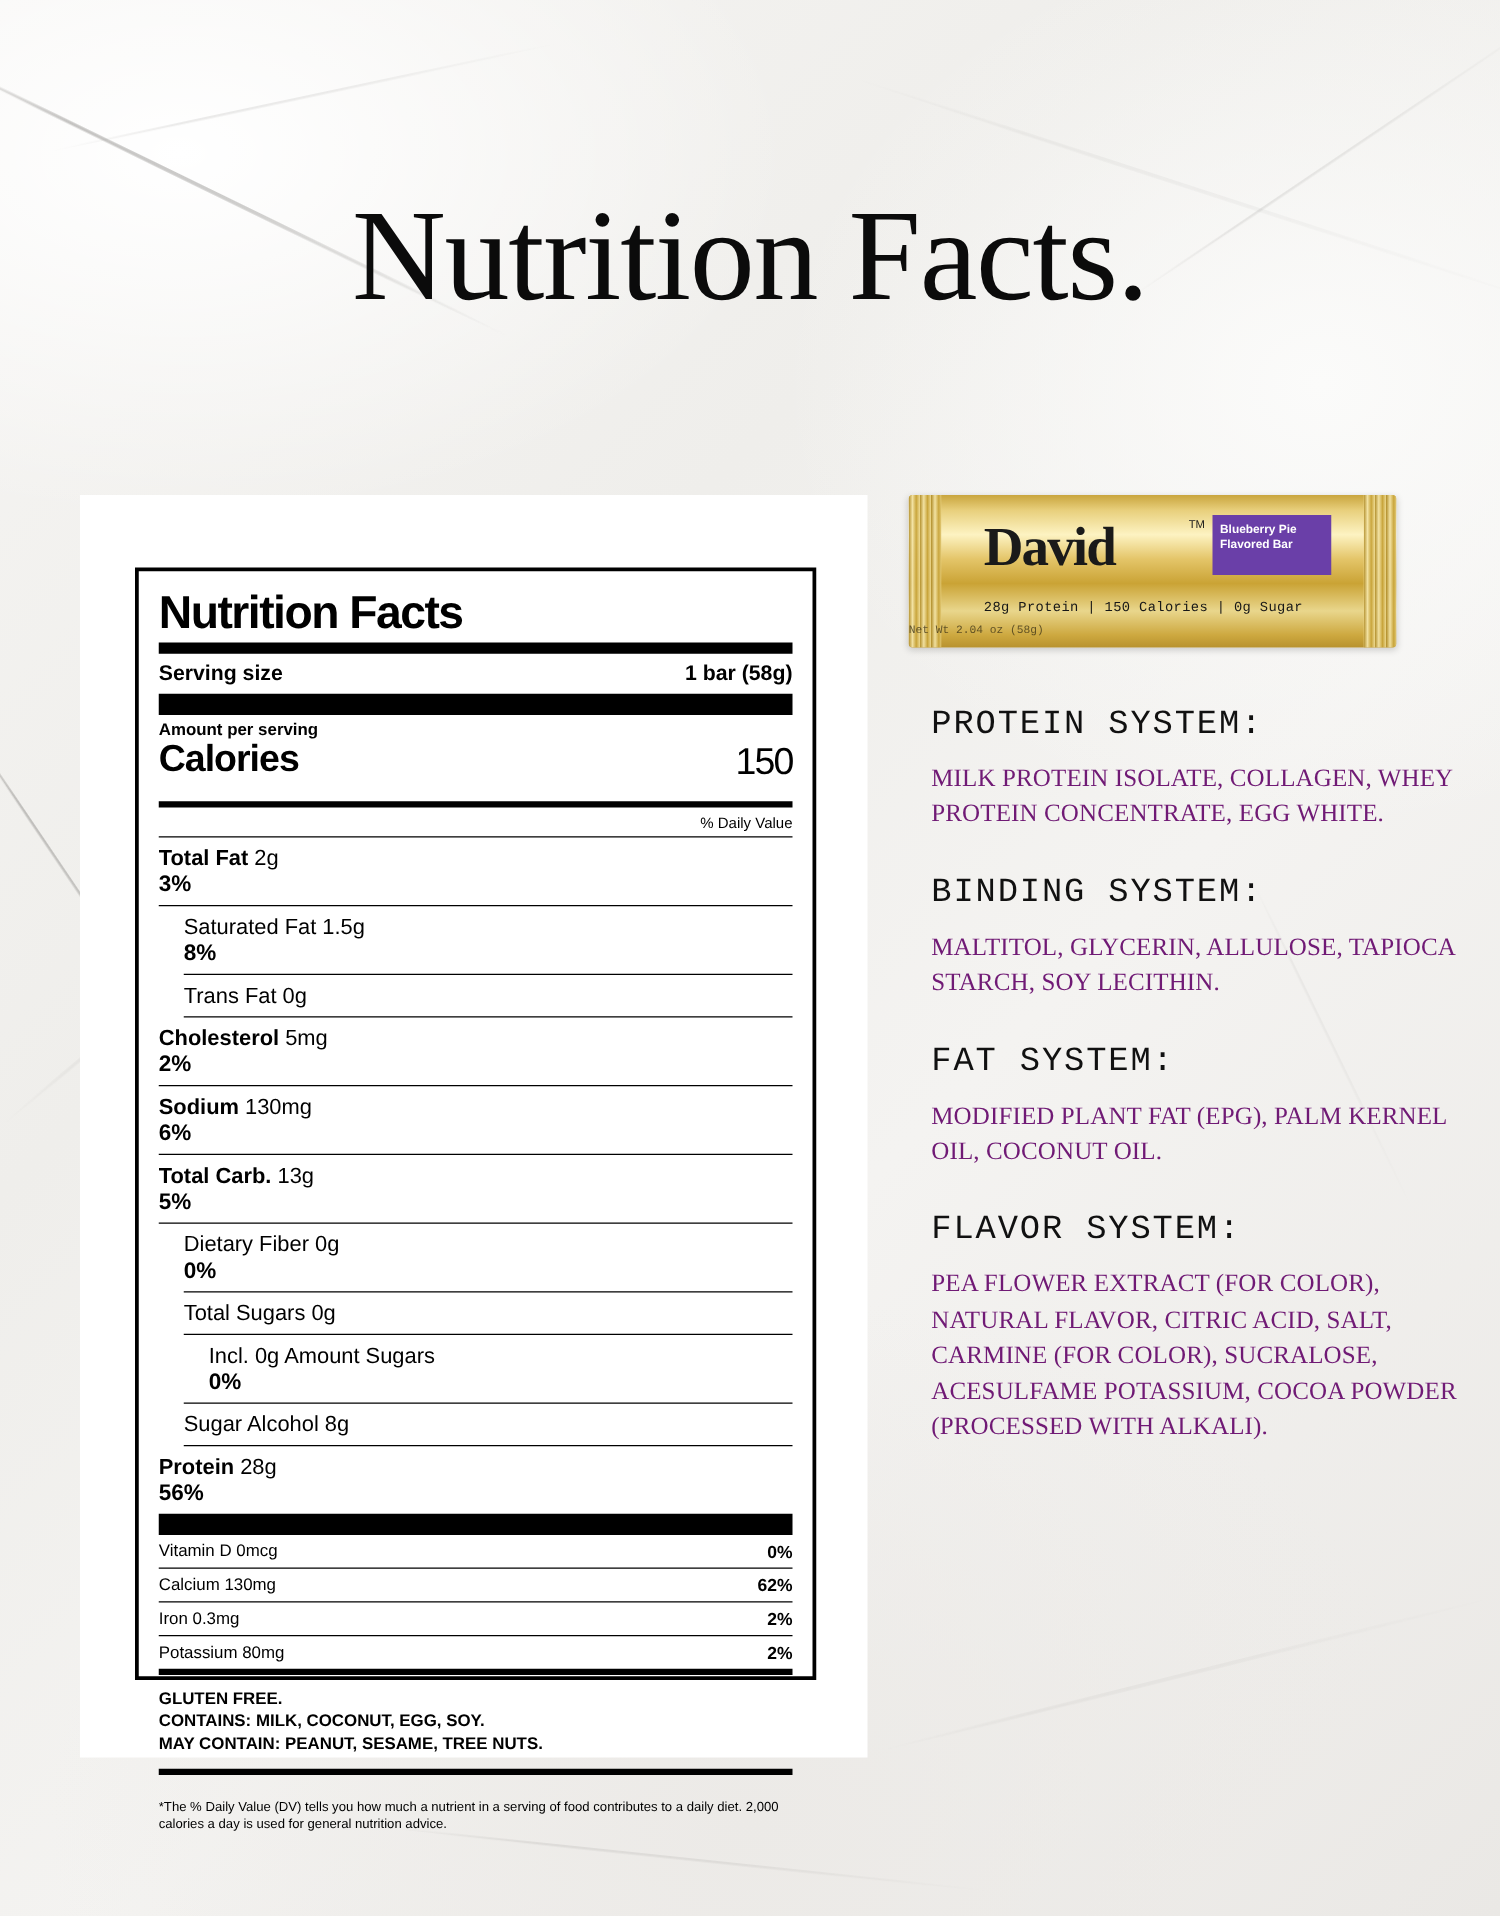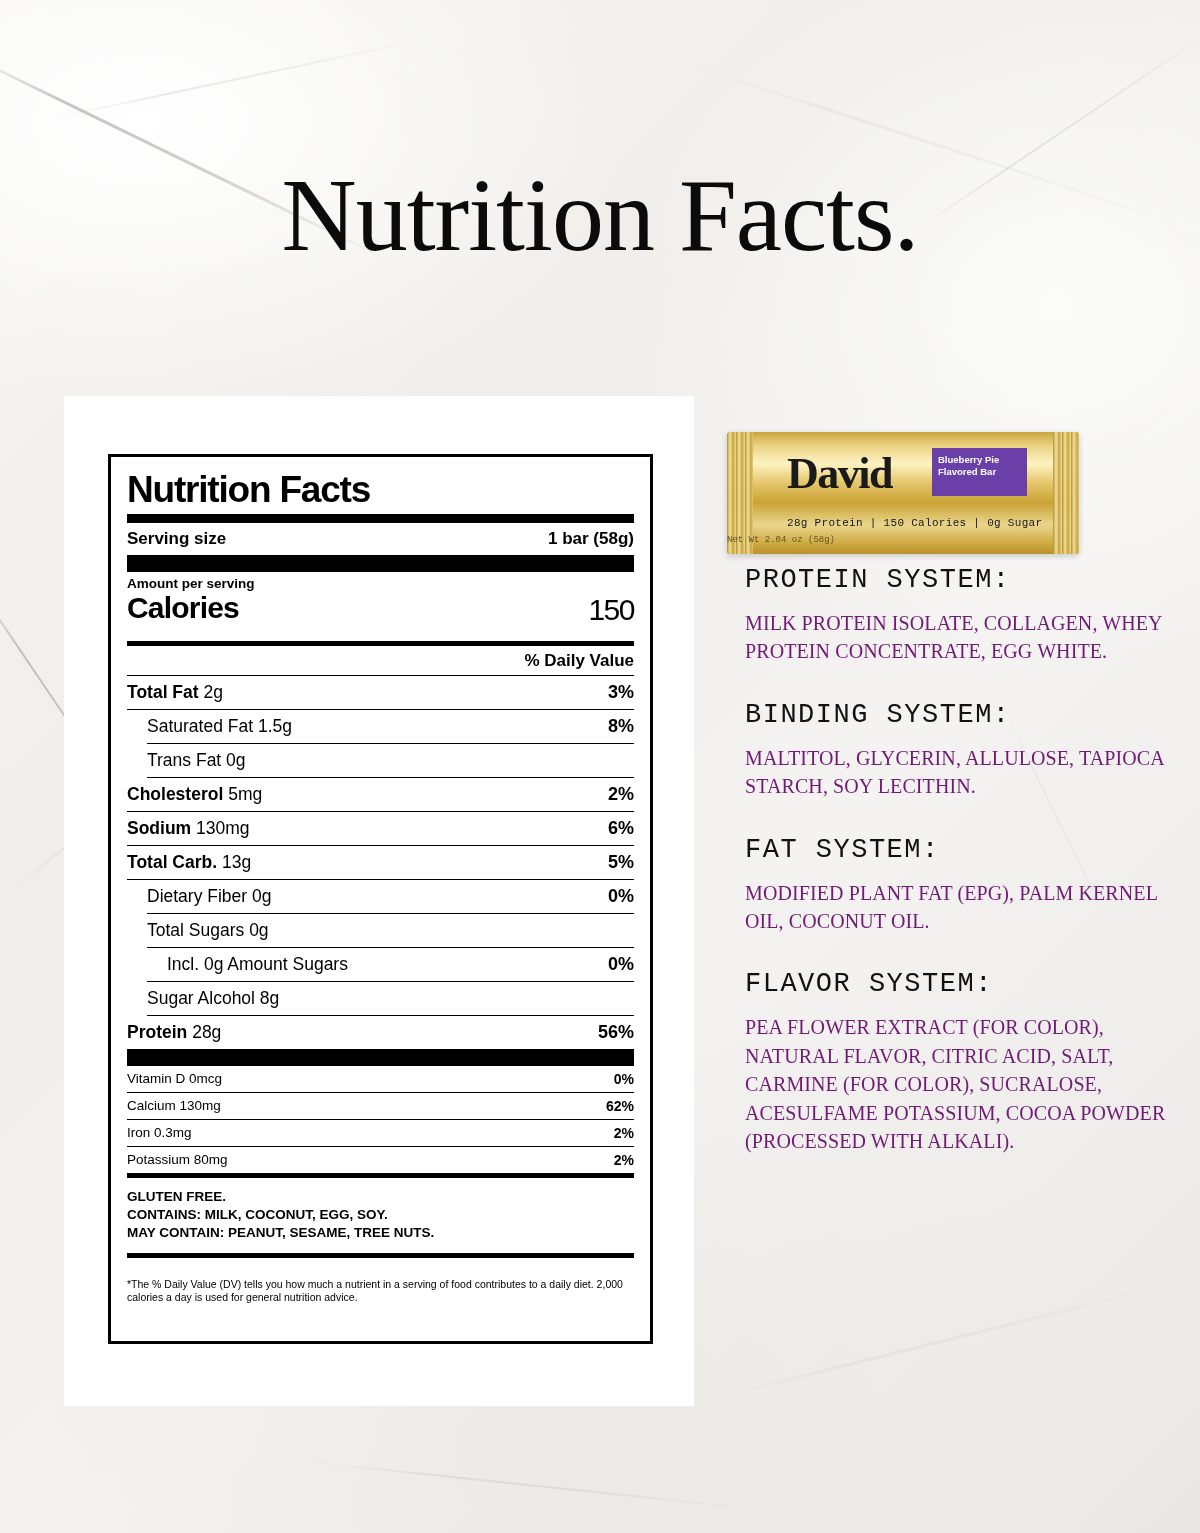--- a/index.html
+++ b/index.html
@@ -31,21 +31,21 @@
     transform-origin: left center;
     border-radius: 50%;
     filter: blur(0.4px);
   }
   .vein.soft { opacity: 0.35; }
   .vein.faint { opacity: 0.18; }
 
   
   .page-title {
     position: absolute;
-    top: 160px;
+    top: 150px;
     left: 0;
     width: 1200px;
     text-align: center;
     font-family: "Liberation Serif", serif;
     font-size: 104px;
     line-height: 1.05;
     letter-spacing: -1px;
     color: #0b0b0b;
     font-weight: 400;
   }
@@ -105,31 +105,32 @@
     display: flex;
     justify-content: space-between;
     align-items: flex-end;
     padding-bottom: 16px;
   }
   .cal-word { font-size: 30px; font-weight: bold; letter-spacing: -0.8px; }
   .cal-num { font-size: 30px; font-weight: normal; letter-spacing: -1.5px; line-height: 0.95; }
 
   .dv-head {
     text-align: right;
-    font-size: 17px;
-    font-weight: bold;
+    font-size: 12px;
+    font-weight: normal;
     padding: 5px 0 4px 0;
   }
 
   .nut-row {
     display: flex;
     justify-content: space-between;
     align-items: baseline;
     font-size: 17.5px;
     padding: 6px 0 6px 0;
+    flex-direction: column;
   }
   .nut-row .name b { font-weight: bold; }
   .nut-row .pct { font-weight: bold; font-size: 18px; }
   .indent1 { padding-left: 20px; }
   .indent2 { padding-left: 40px; }
   .sub-rule { border-bottom: 1px solid #000; margin-left: 20px; }
 
   .vit-row {
     display: flex;
     justify-content: space-between;
@@ -149,23 +150,22 @@
     font-size: 10.5px;
     line-height: 1.3;
     padding-top: 20px;
   }
 
   
   .bar-wrap {
     position: absolute;
     left: 727px;
     top: 396px;
-    width: 352px;
+    width: 390px;
     height: 122px;
-    margin-top: 36px;
   }
   .bar {
     position: absolute;
     inset: 0;
     border-radius: 3px;
     background:
       linear-gradient(180deg, #c9a53d 0%, #e8cf7c 10%, #fdf3c2 26%, #e4c569 42%, #caa335 58%, #e9d68c 76%, #cda83f 92%, #b8922e 100%);
     box-shadow: 0 2px 6px rgba(0,0,0,0.18);
     overflow: hidden;
   }

